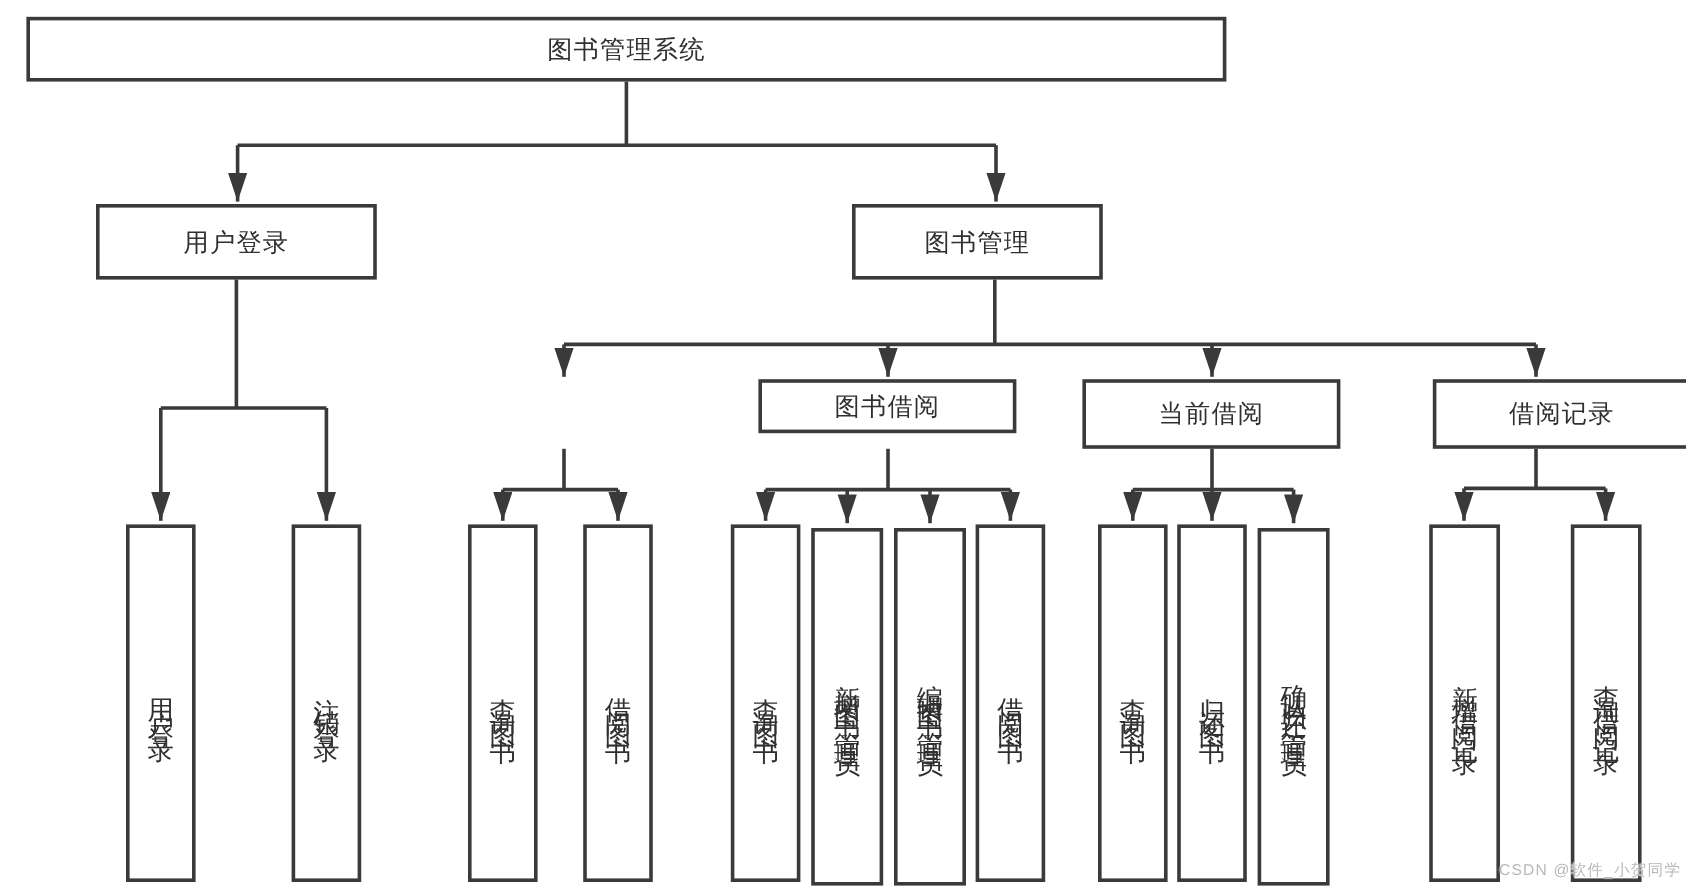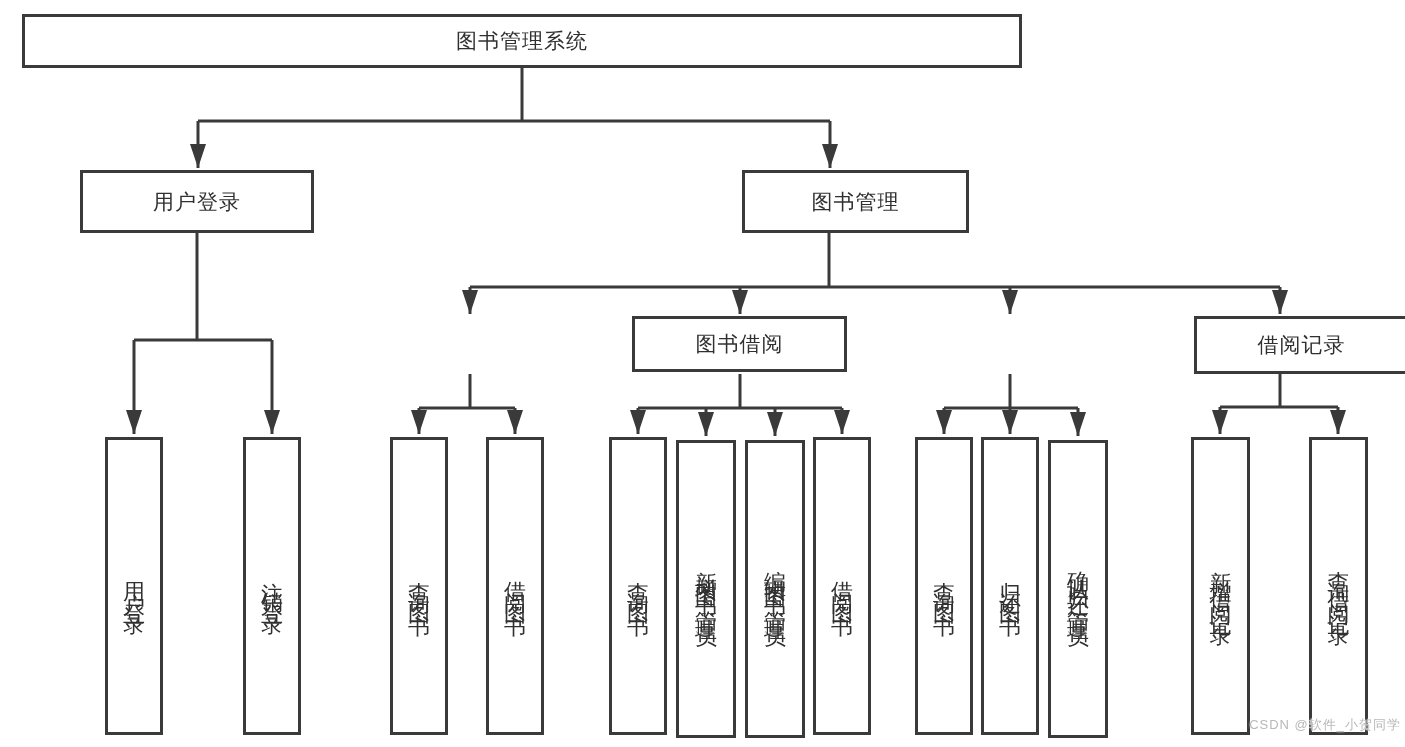--- a/index.html
+++ b/index.html
@@ -135,26 +135,29 @@
     <path d="M1338,407 V434" marker-end="url(#arrow)"></path>
   </svg>
 
   <div class="node hbox" style="left:22px;top:14px;width:1000px;height:54px;">
     <span class="label">图书管理系统</span>
   </div>
 
   <div class="node hbox" style="left:80px;top:170px;width:234px;height:63px;">
     <span class="label">用户登录</span>
   </div>
-  <div class="node hbox" style="left:710px;top:170px;width:227px;height:63px;margin-left:32px;">
+  <div class="node hbox" style="left:710px;top:170px;width:209px;height:63px;">
     <span class="label">图书管理</span>
   </div>
 
-  <div class="node hbox" style="left:632px;top:316px;width:215px;height:56px;">
+  <div class="node hbox" style="left:632px;top:316px;width:215px;height:45px;">
     <span class="label">图书借阅</span>
+  </div>
+  <div class="node hbox" style="left:902px;top:316px;width:215px;height:58px;">
+    <span class="label">当前借阅</span>
   </div>
   <div class="node hbox" style="left:1194px;top:316px;width:215px;height:58px;">
     <span class="label">借阅记录</span>
   </div>
 
   <div class="node vbox" style="left:105px;">
     <span class="label">用户登录</span>
   </div>
   <div class="node vbox" style="left:243px;">
     <span class="label">注销登录</span>

